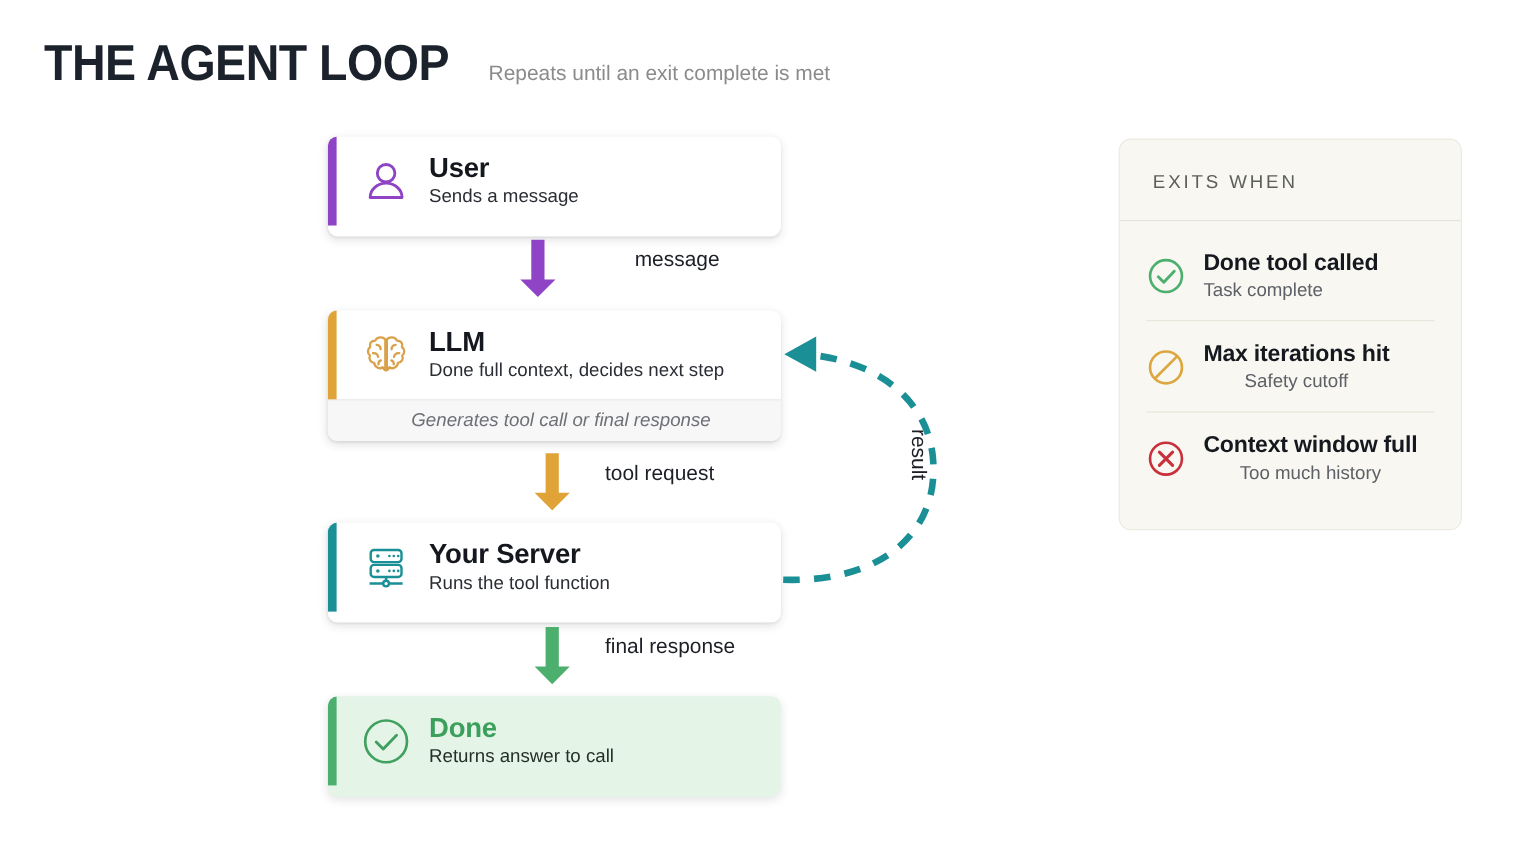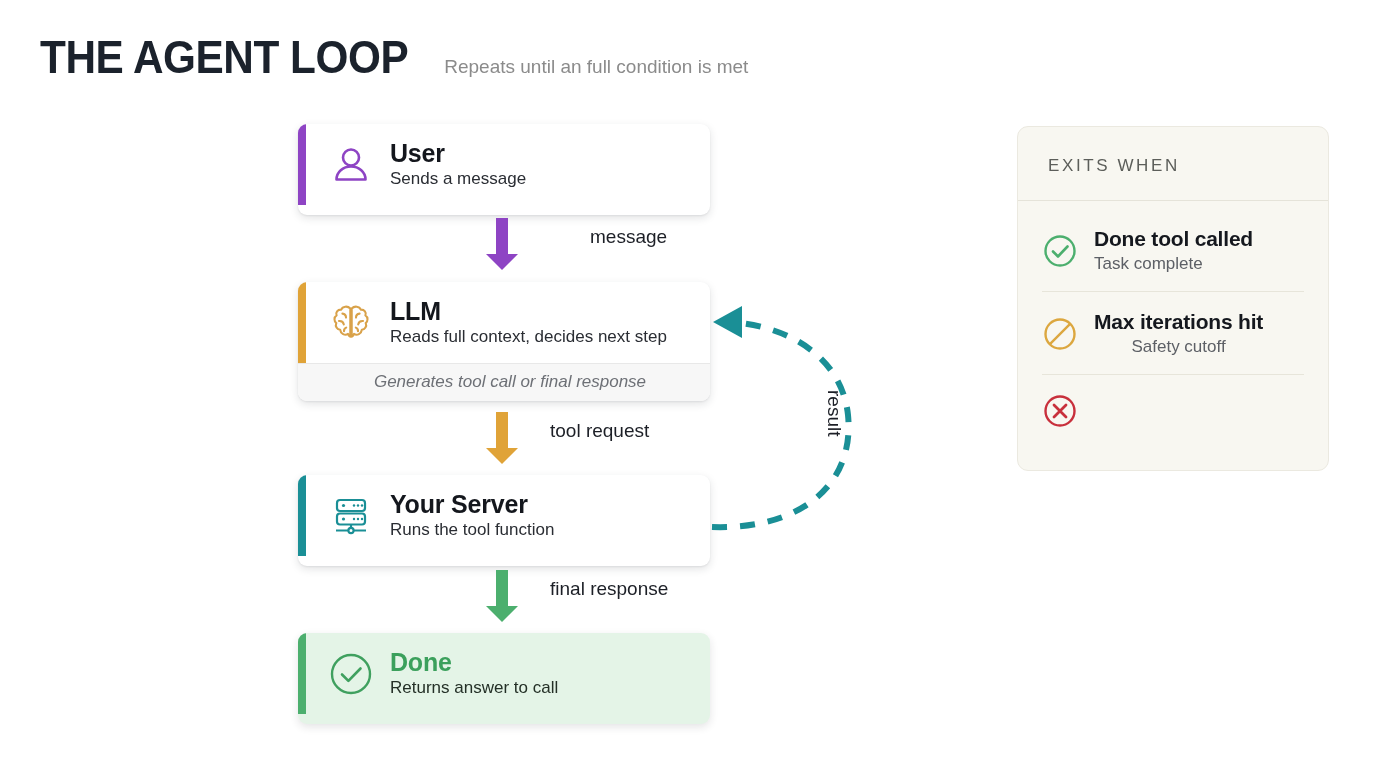--- a/index.html
+++ b/index.html
@@ -225,21 +225,21 @@
     margin-top: 1px;
   }
 </style>
 </head>
 <body>
 
 <div id="stage">
 
   <div id="header">
     <div id="title">THE AGENT LOOP</div>
-    <div id="subtitle">Repeats until an full condition is met</div>
+    <div id="subtitle">Repeats until an exit complete is met</div>
   </div>
 
   <div id="flow">
 
     <div class="card" id="card-user">
       <div class="card-main">
         <div class="accent" style="background:#8e44c4"></div>
         <div class="card-icon">
           <svg width="42" height="42" viewBox="0 0 42 42">
             <circle cx="21" cy="13.5" r="8" fill="none" stroke="#8e44c4" stroke-width="2.6"></circle>
@@ -265,21 +265,21 @@
               <path d="M10.0 19.0 c2.6 -0.2 4.4 1.2 4.8 3.4"></path>
               <path d="M17.2 25.6 c-1.5 0.6 -2.3 2.0 -2.2 3.6"></path>
               <path d="M30.6 11.6 c-2.4 0.3 -3.6 1.9 -3.6 4.0"></path>
               <path d="M34.0 19.0 c-2.6 -0.2 -4.4 1.2 -4.8 3.4"></path>
               <path d="M26.8 25.6 c1.5 0.6 2.3 2.0 2.2 3.6"></path>
             </g>
           </svg>
         </div>
         <div class="card-text">
           <div class="card-title">LLM</div>
-          <div class="card-sub">Reads full context, decides next step</div>
+          <div class="card-sub">Done full context, decides next step</div>
         </div>
       </div>
       <div class="card-footer">Generates tool call or final response</div>
     </div>
 
     <div class="card" id="card-server">
       <div class="card-main">
         <div class="accent" style="background:#1a8f96"></div>
         <div class="card-icon">
           <svg width="44" height="42" viewBox="0 0 44 42">
@@ -317,21 +317,21 @@
           </svg>
         </div>
         <div class="card-text">
           <div class="card-title">Done</div>
           <div class="card-sub">Returns answer to call</div>
         </div>
       </div>
     </div>
   </div>
 
-  <div class="arrow" style="left:474px; top:216px;gap:48px;">
+  <div class="arrow" style="left:461px; top:216px;gap:48px;">
     <div class="arrow-shaft">
       <svg width="56" height="56" viewBox="0 0 56 56">
         <path d="M22 2 h12 v36 h10 L28 54 L12 38 h10 z" fill="#8e44c4"></path>
       </svg>
     </div>
     <div class="arrow-label">message</div>
   </div>
 
   <div class="arrow" style="left:474px; top:410px;">
     <div class="arrow-shaft">
@@ -387,18 +387,22 @@
         </div>
       </div>
 
       <div class="exit-item">
         <div class="exit-icon">
           <svg width="36" height="36" viewBox="0 0 36 36">
             <circle cx="18" cy="18" r="14.5" fill="none" stroke="#c8303c" stroke-width="2.4"></circle>
             <path d="M12 12 L24 24 M24 12 L12 24" fill="none" stroke="#c8303c" stroke-width="2.8" stroke-linecap="round"></path>
           </svg>
         </div>
+        <div class="exit-text">
+          <div class="exit-title">Context window full</div>
+          <div class="exit-sub">Too much history</div>
+        </div>
       </div>
 
     </div>
   </div>
 
 </div>
 
 </body></html>

